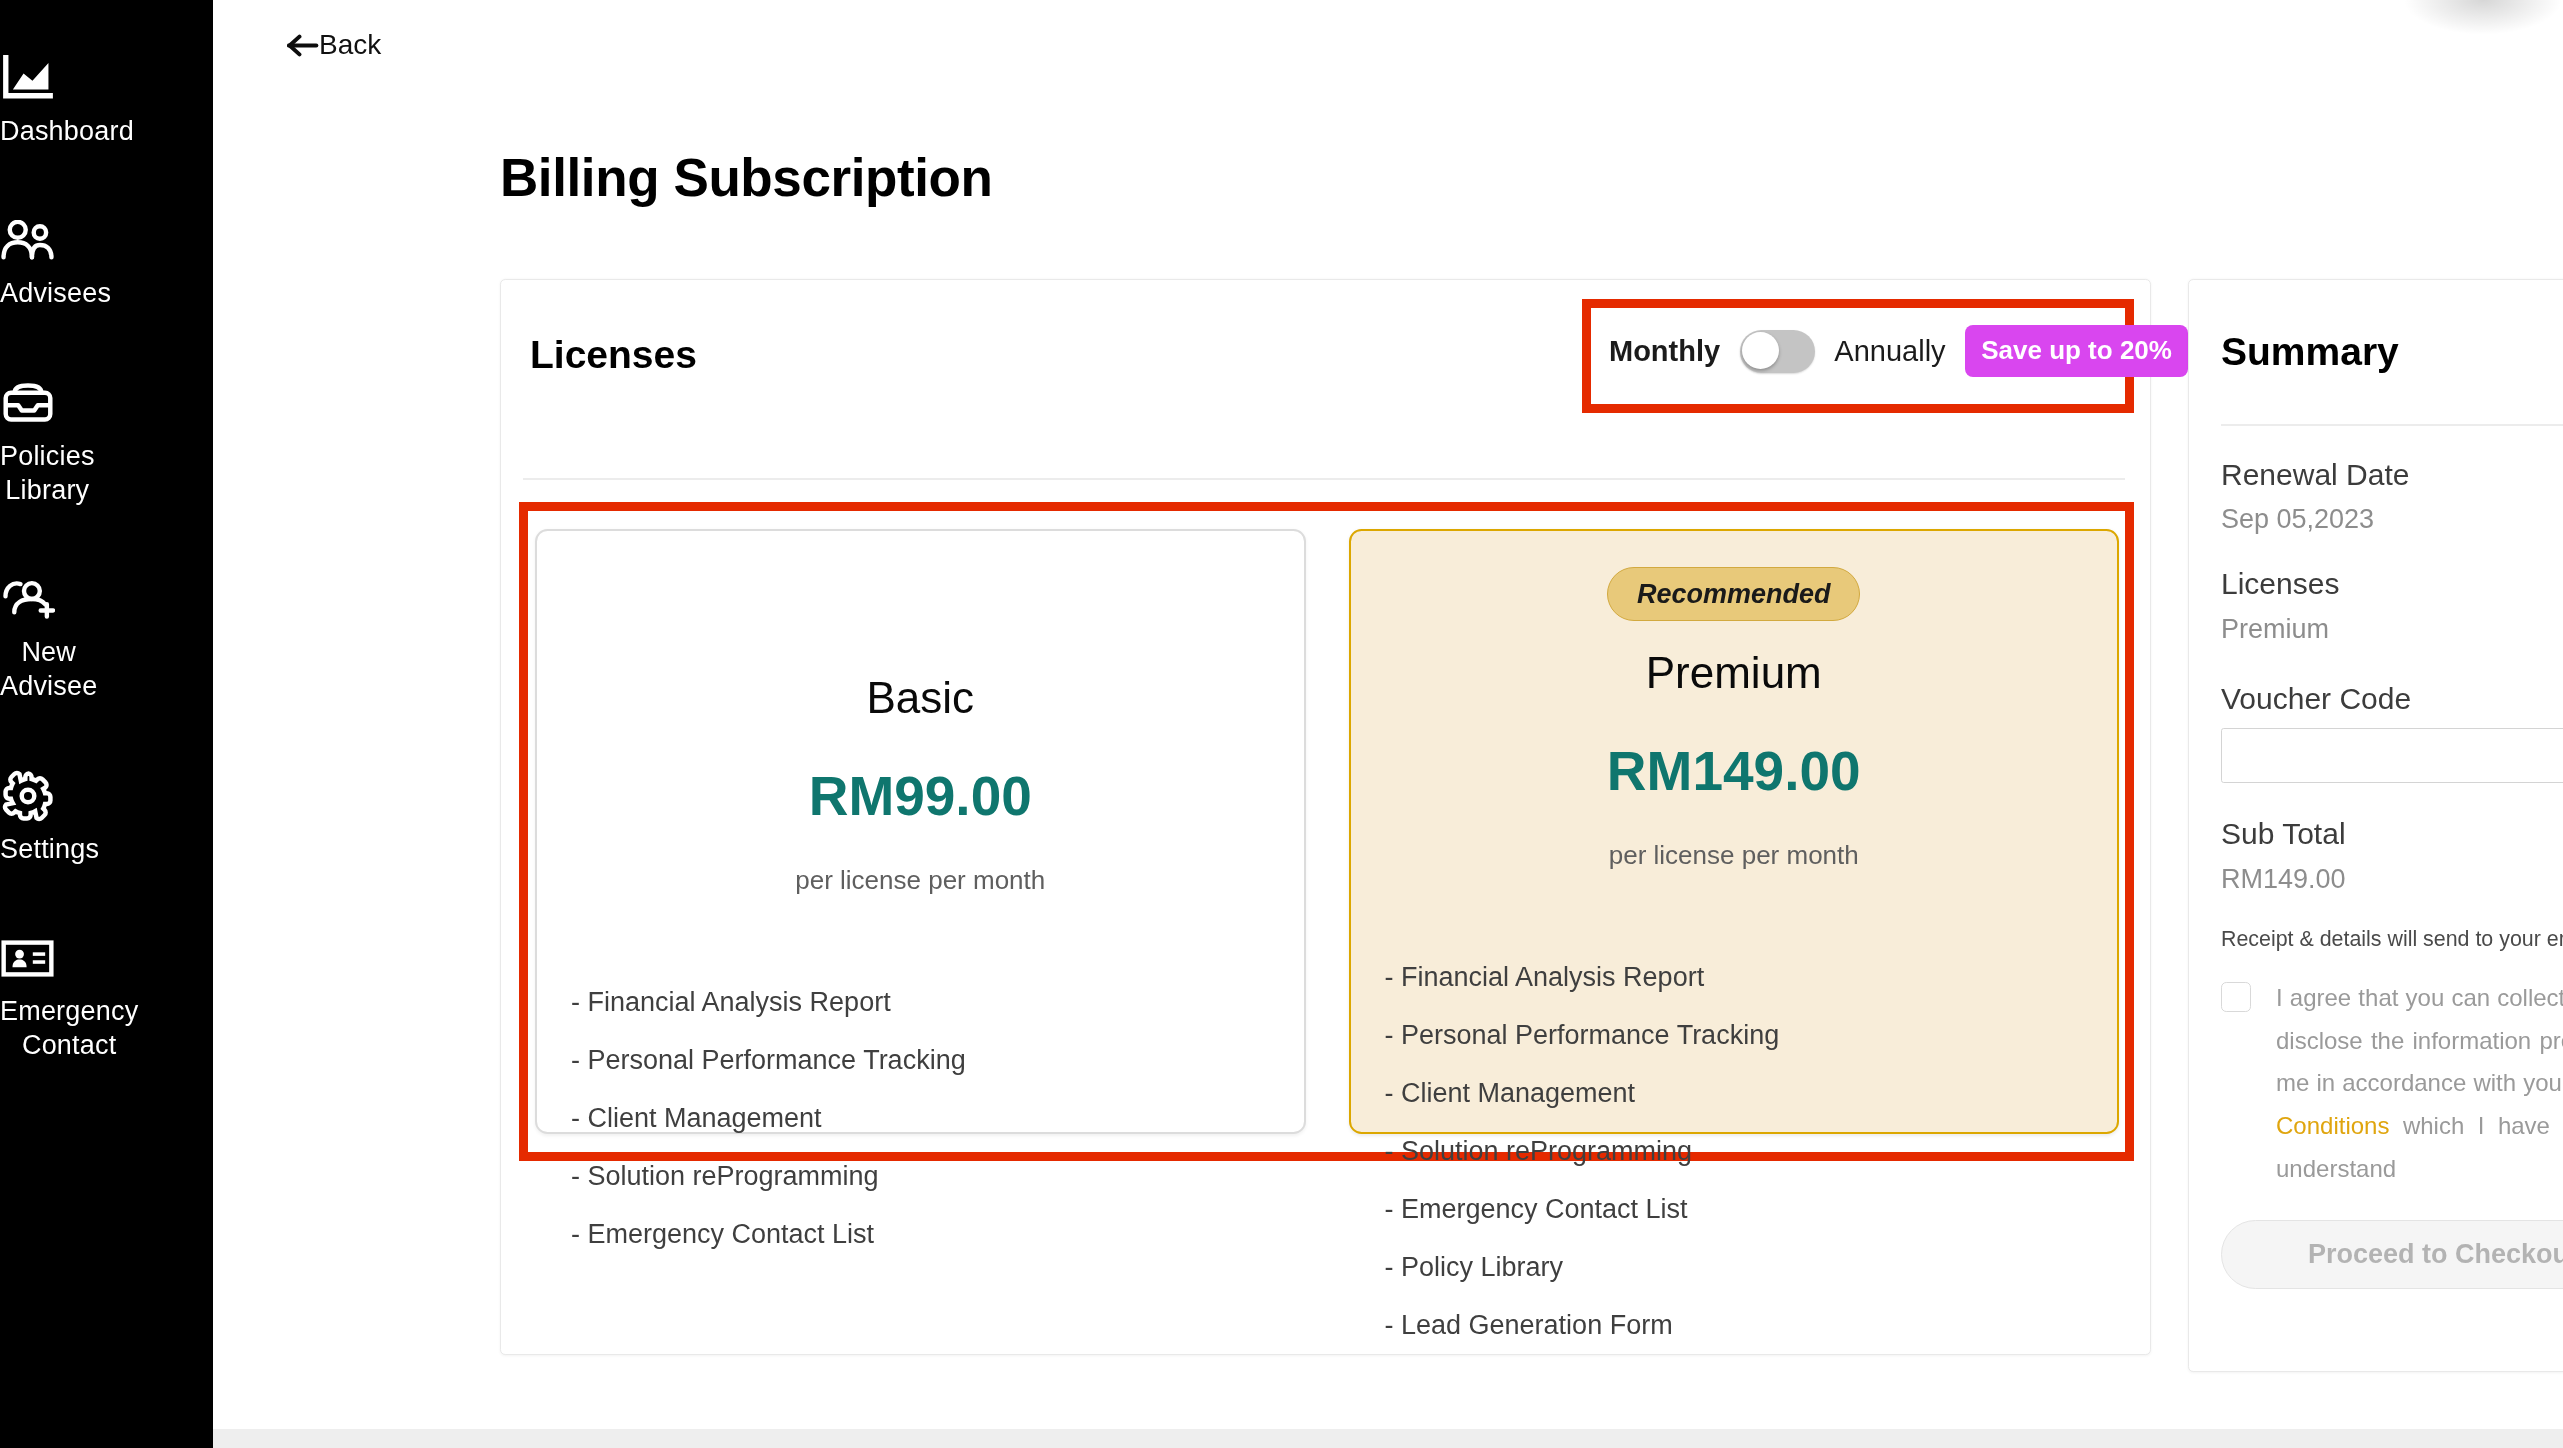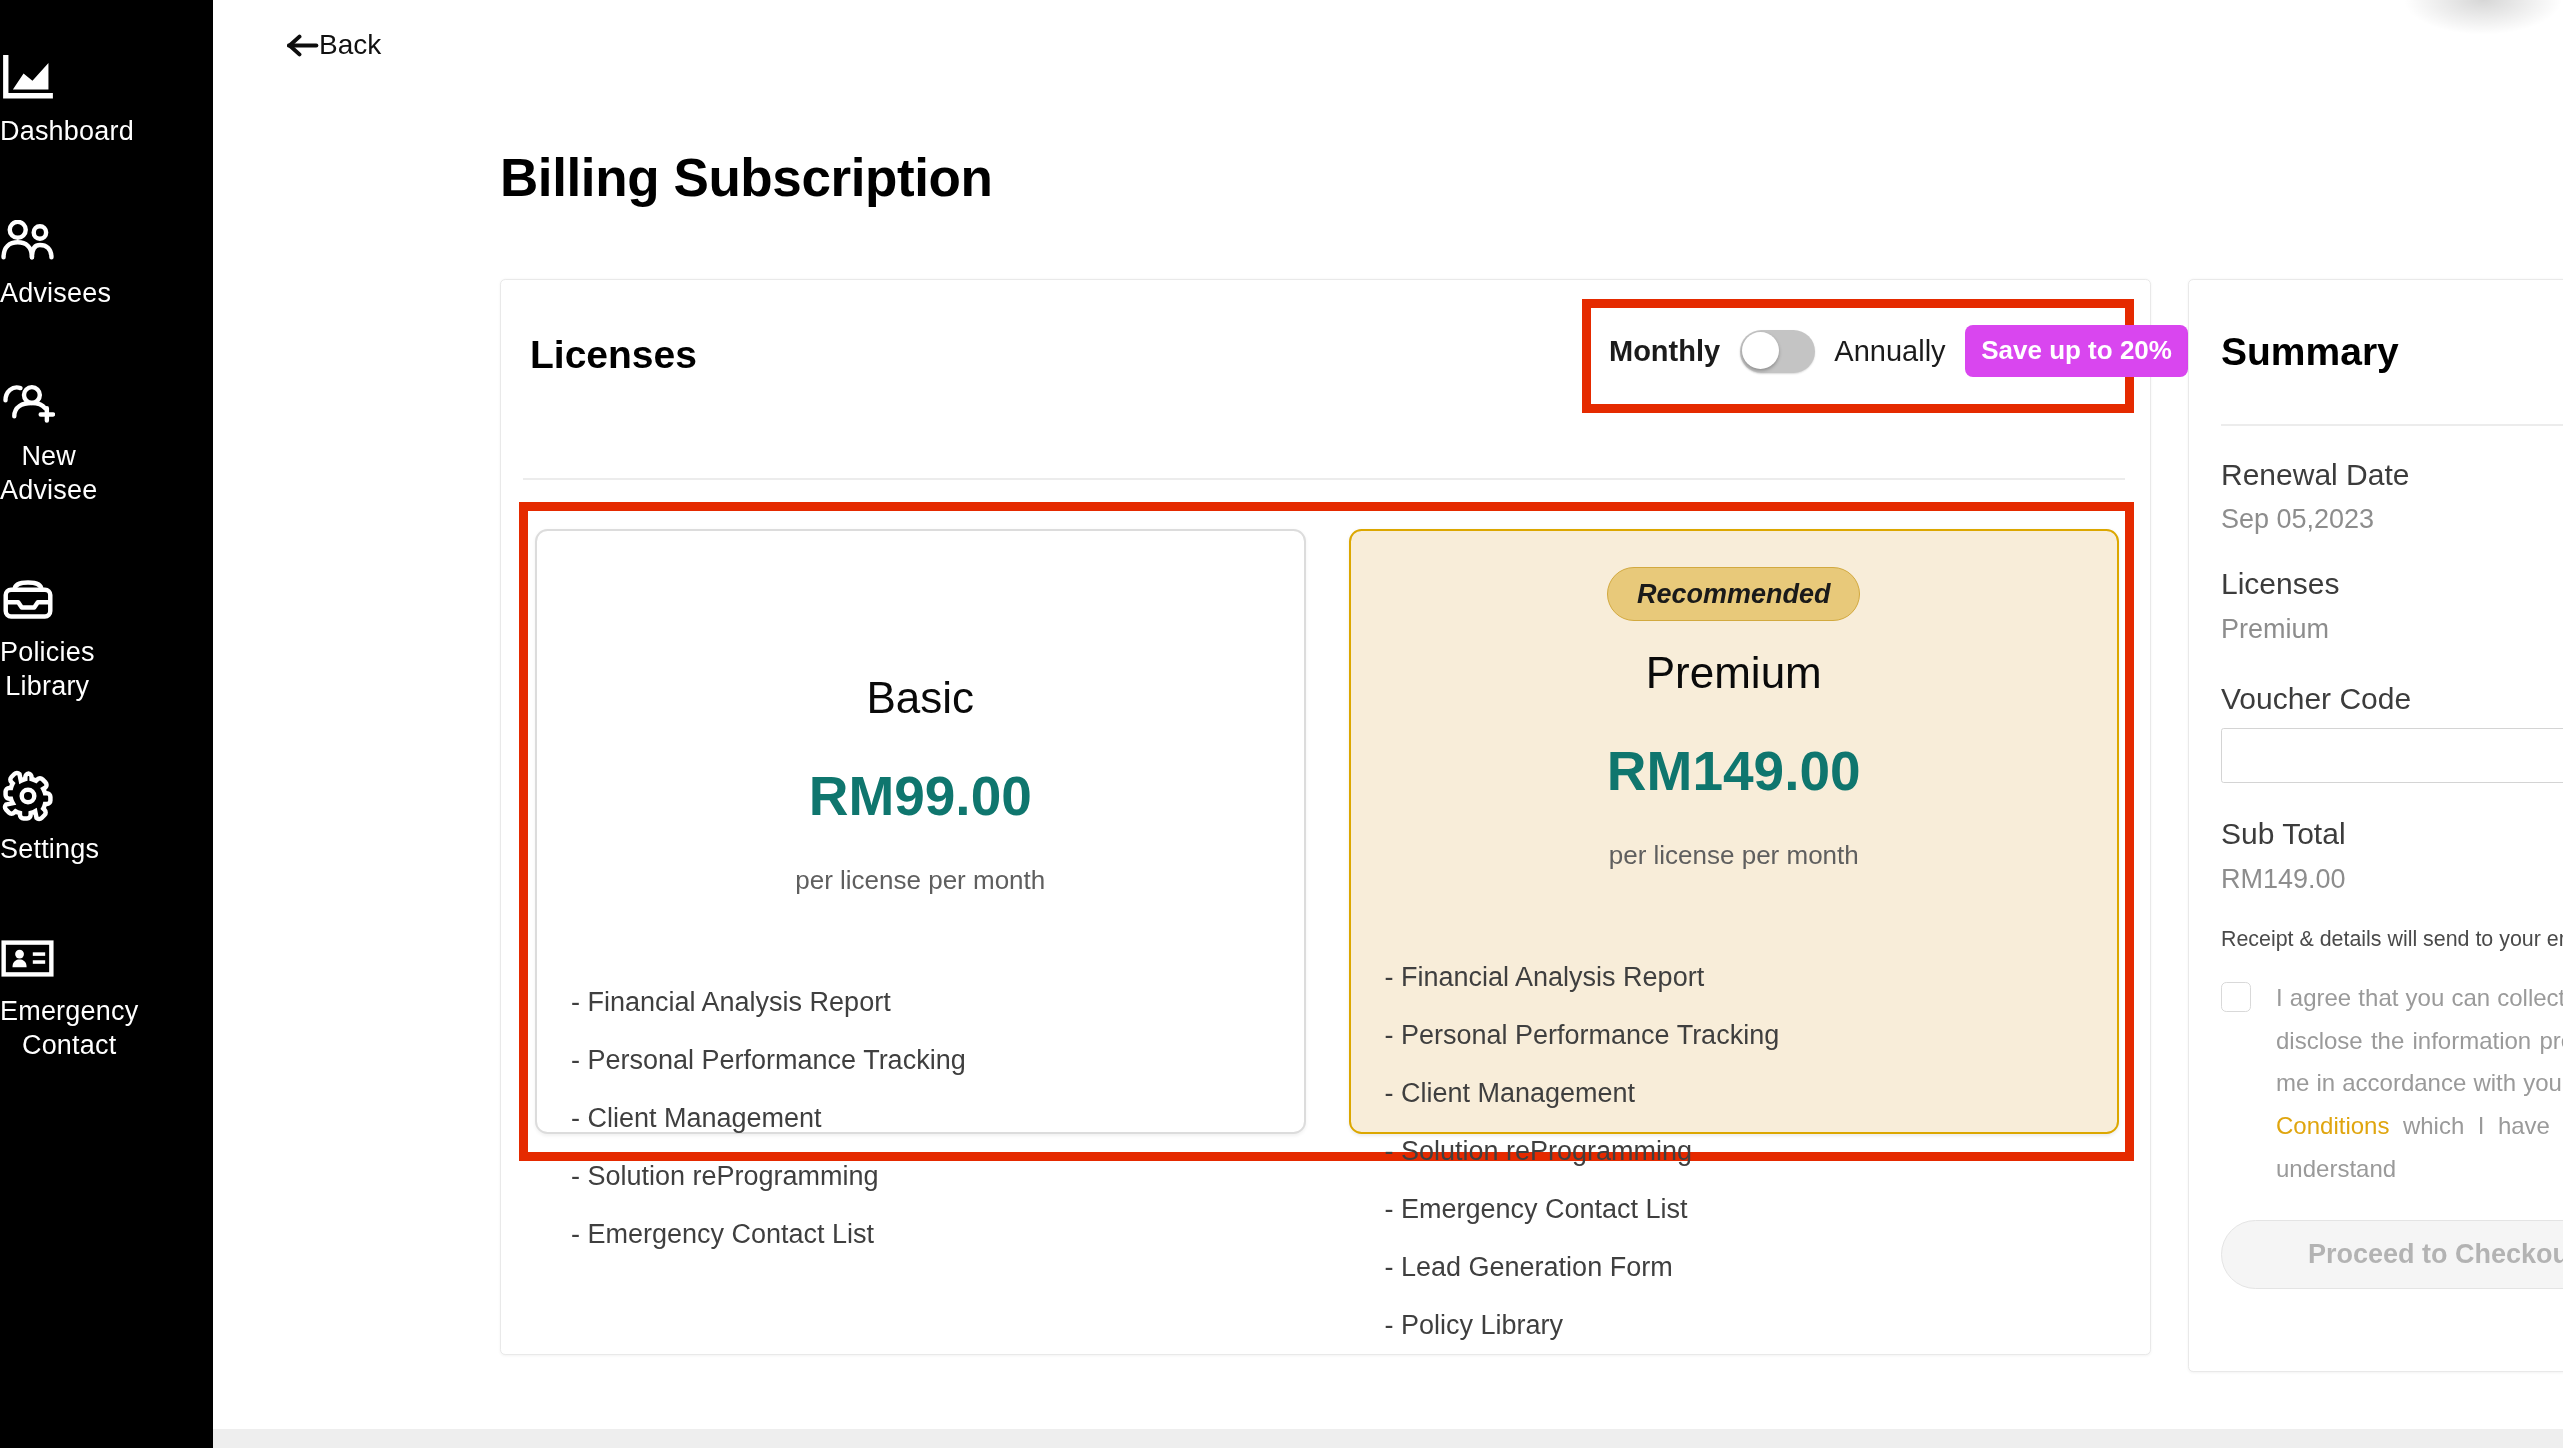--- a/index.html
+++ b/index.html
@@ -220,44 +220,44 @@
           <path d="M36 42 C36 32 40 28 45 28 C52 28 58 32 58 42" fill="none" stroke="#fff" stroke-width="5" stroke-linecap="round"></path>
         </svg>
       </span>
       <span class="nav-label">
         <span>Advisees</span>
       </span>
     </div>
 
     <div class="nav-item">
       <span class="nav-icon">
+        <svg width="52" height="41" viewBox="0 0 58 46">
+          <rect x="4" y="12" width="50" height="30" rx="6" fill="none" stroke="#fff" stroke-width="5"></rect>
+          <path d="M4 26 H18 L22 32 H36 L40 26 H54" fill="none" stroke="#fff" stroke-width="5" stroke-linejoin="round"></path>
+          <path d="M14 12 C14 6 19 4 29 4 C39 4 44 6 44 12" fill="none" stroke="#fff" stroke-width="5"></path>
+        </svg>
+      </span>
+      <span class="nav-label">
+        <span>Policies</span>
+        <span class="l2">Library</span>
+      </span>
+    </div>
+
+    <div class="nav-item">
+      <span class="nav-icon">
         <svg width="55" height="44" viewBox="0 0 62 50">
           <path d="M6 22 C6 12 14 5 23 8" fill="none" stroke="#fff" stroke-width="5" stroke-linecap="round"></path>
           <circle cx="36" cy="16" r="9" fill="none" stroke="#fff" stroke-width="5"></circle>
           <path d="M16 40 C16 29 25 25 36 25 C43 25 48 27 51 31" fill="none" stroke="#fff" stroke-width="5" stroke-linecap="round"></path>
           <path d="M46 38 H60 M53 31 V45" stroke="#fff" stroke-width="5" stroke-linecap="round"></path>
         </svg>
       </span>
       <span class="nav-label">
         <span>New</span>
         <span class="l2">Advisee</span>
-      </span>
-    </div>
-
-    <div class="nav-item">
-      <span class="nav-icon">
-        <svg width="52" height="41" viewBox="0 0 58 46">
-          <rect x="4" y="12" width="50" height="30" rx="6" fill="none" stroke="#fff" stroke-width="5"></rect>
-          <path d="M4 26 H18 L22 32 H36 L40 26 H54" fill="none" stroke="#fff" stroke-width="5" stroke-linejoin="round"></path>
-          <path d="M14 12 C14 6 19 4 29 4 C39 4 44 6 44 12" fill="none" stroke="#fff" stroke-width="5"></path>
-        </svg>
-      </span>
-      <span class="nav-label">
-        <span>Policies</span>
-        <span class="l2">Library</span>
       </span>
     </div>
 
     <div class="nav-item">
       <span class="nav-icon">
         <svg width="52" height="52" viewBox="0 0 58 58">
           <g fill="none" stroke="#fff" stroke-width="5">
             <circle cx="29" cy="29" r="7"></circle>
             <path d="M29 4 a4 4 0 0 1 4 4 v2 a19 19 0 0 1 5 2 l1.5-1.5 a4 4 0 0 1 5.7 0 l3.3 3.3 a4 4 0 0 1 0 5.7 L46 21 a19 19 0 0 1 2 5 h2 a4 4 0 0 1 4 4 v4 a4 4 0 0 1-4 4 h-2 a19 19 0 0 1-2 5 l1.5 1.5 a4 4 0 0 1 0 5.7 l-3.3 3.3 a4 4 0 0 1-5.7 0 L37 46 a19 19 0 0 1-5 2 v2 a4 4 0 0 1-4 4 h-4 a4 4 0 0 1-4-4 v-2 a19 19 0 0 1-5-2 l-1.5 1.5 a4 4 0 0 1-5.7 0 l-3.3-3.3 a4 4 0 0 1 0-5.7 L12 37 a19 19 0 0 1-2-5 H8 a4 4 0 0 1-4-4 v-4 a4 4 0 0 1 4-4 h2 a19 19 0 0 1 2-5 l-1.5-1.5 a4 4 0 0 1 0-5.7 l3.3-3.3 a4 4 0 0 1 5.7 0 L21 12 a19 19 0 0 1 5-2 V8 a4 4 0 0 1 4-4 z"></path>
           </g>
@@ -340,22 +340,22 @@
           <div class="plan-name">Premium</div>
           <div class="plan-price">RM149.00</div>
           <div class="plan-per">per license per month</div>
           <div class="plan-divider"></div>
           <div class="feat-list">
             <div class="feat-item">- Financial Analysis Report</div>
             <div class="feat-item">- Personal Performance Tracking</div>
             <div class="feat-item">- Client Management</div>
             <div class="feat-item">- Solution reProgramming</div>
             <div class="feat-item">- Emergency Contact List</div>
+            <div class="feat-item">- Policy Library</div>
             <div class="feat-item">- Lead Generation Form</div>
-            <div class="feat-item">- Policy Library</div>
           </div>
         </div>
 
       </div>
     </section>
 
     <aside id="summary-card">
       <h2 id="summary-title">Summary</h2>
       <div id="summary-divider"></div>
 

